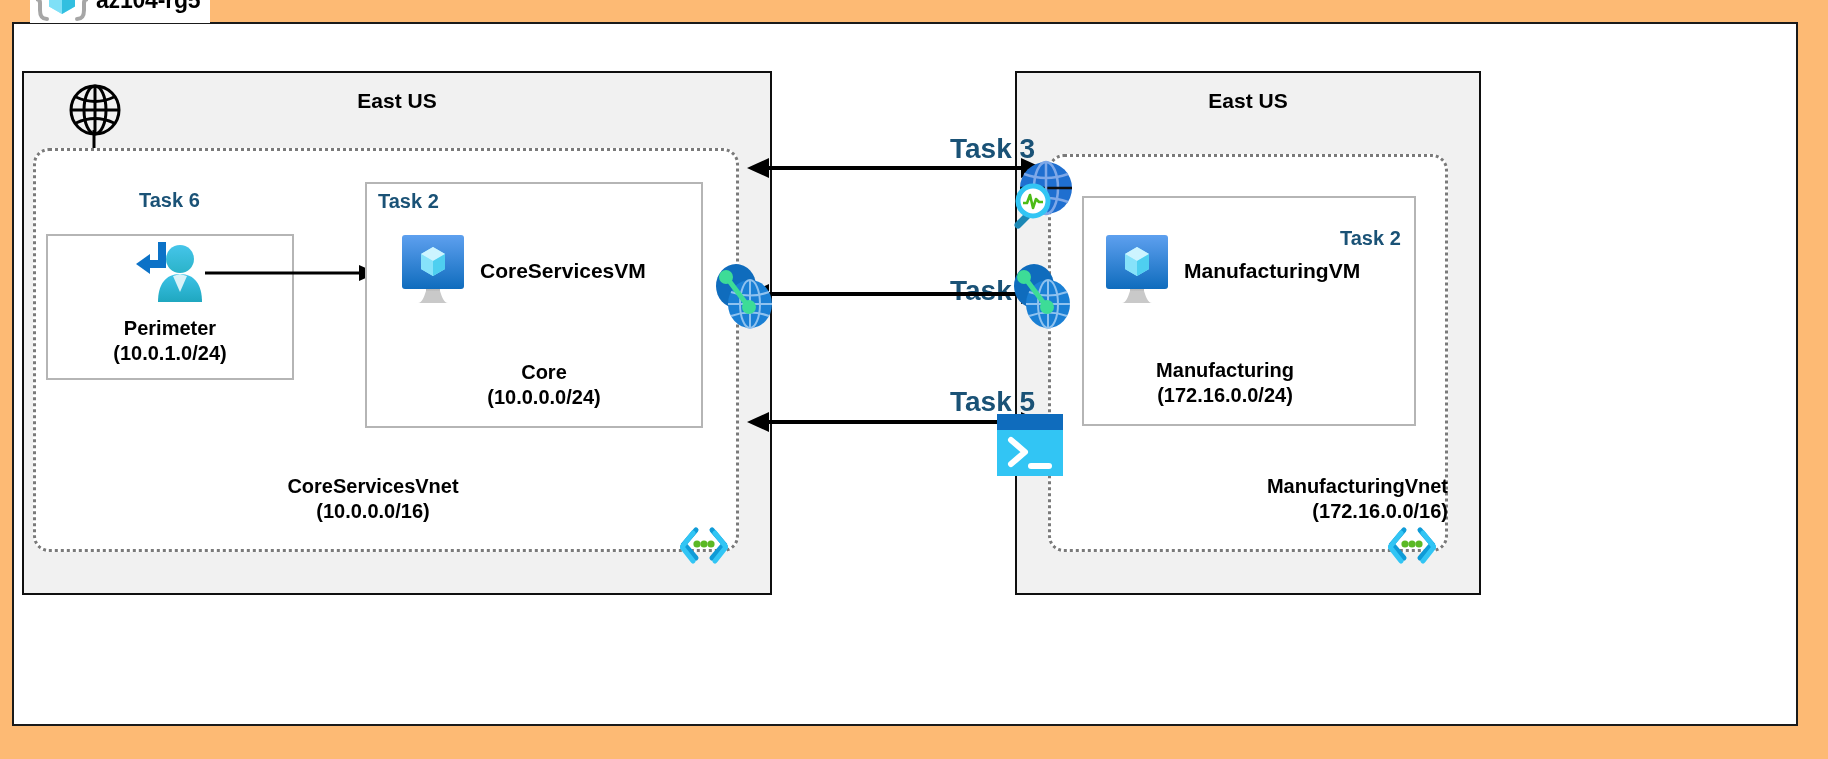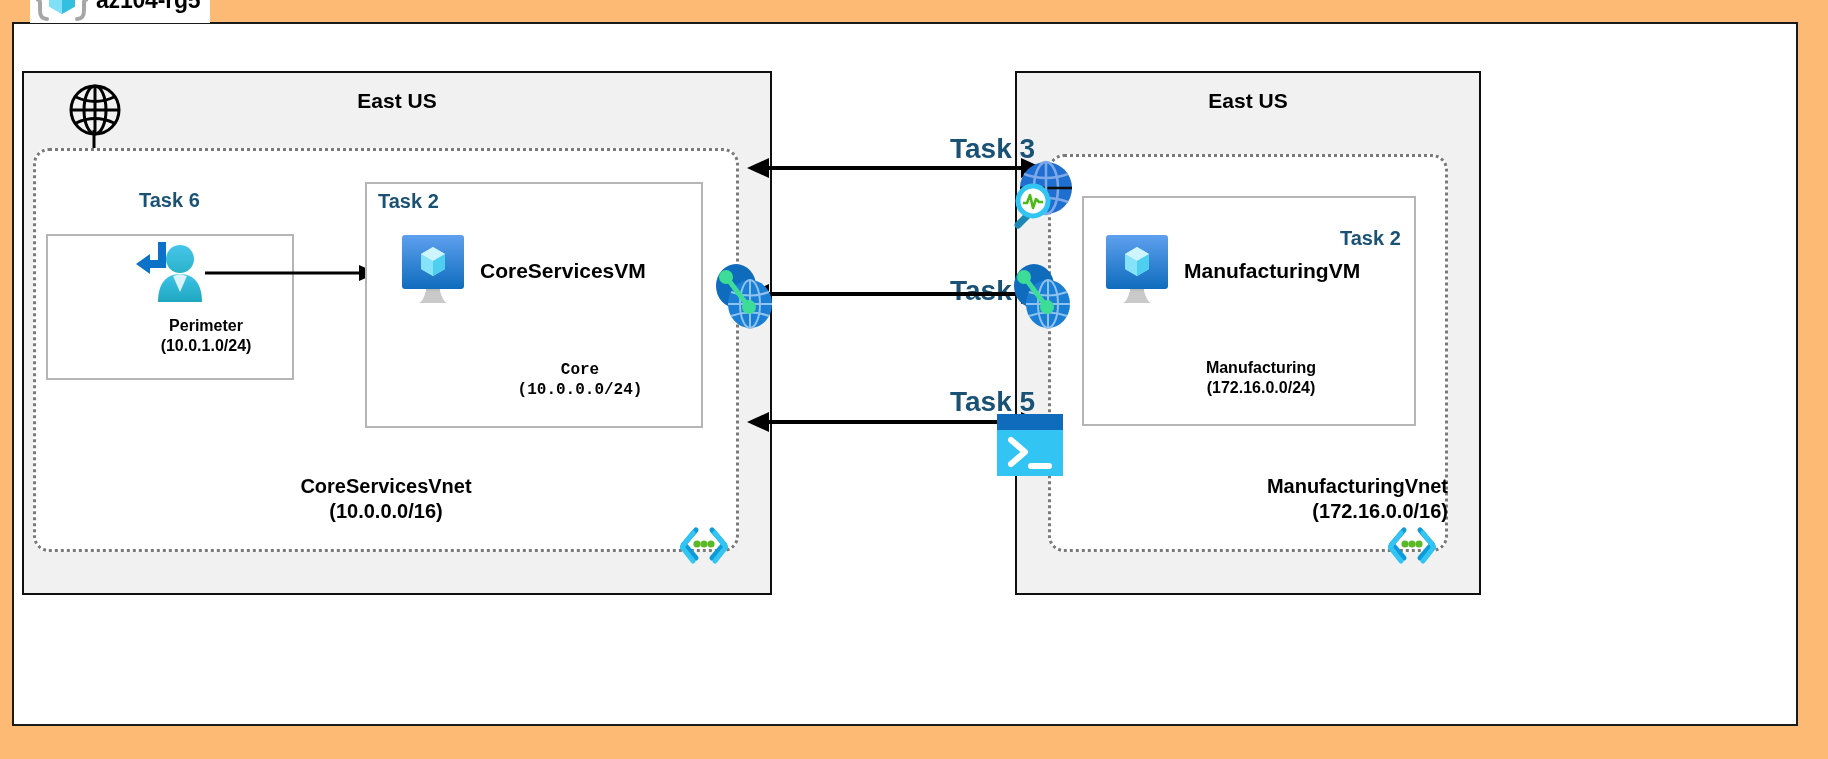--- a/index.html
+++ b/index.html
@@ -50,21 +50,21 @@
     position:absolute;background:#ffffff;border:2px solid #b5b5b5;box-sizing:border-box;
   }
   #subnet-perimeter{left:46px;top:234px;width:248px;height:146px;}
   #subnet-core{left:365px;top:182px;width:338px;height:246px;}
   #subnet-man{left:1082px;top:196px;width:334px;height:230px;}
   .task-label{
     position:absolute;font-size:20px;font-weight:bold;color:#1a5276;white-space:nowrap;
   }
   .subnet-caption{
     position:absolute;left:0;width:100%;text-align:center;
-    font-size:16px;font-weight:bold;color:#000;line-height:1.25;padding-left:36px;
+    font-size:20px;font-weight:bold;color:#000;line-height:1.25;
   }
   
   .conn{position:absolute;}
   
   .mid-task-label{
     position:absolute;font-size:28px;font-weight:bold;color:#1a5276;white-space:nowrap;
     margin-top:17px;
   }
   .icon-abs{position:absolute;}
   .vm-row{position:absolute;display:flex;align-items:center;gap:14px;}
@@ -102,21 +102,21 @@
     <path d="M8 14 Q27 23 46 14" fill="none" stroke="#000" stroke-width="3"></path>
     <path d="M8 40 Q27 31 46 40" fill="none" stroke="#000" stroke-width="3"></path>
   </svg>
 
   <svg class="conn" style="left:78px;top:130px;" width="34" height="185" viewBox="0 0 34 185">
     <line x1="16" y1="0" x2="16" y2="165" stroke="#000" stroke-width="3"></line>
     <polygon points="16,180 8,160 24,160" fill="#000"></polygon>
   </svg>
 
   <div class="vnet" id="vnet-core"></div>
-  <div class="vnet-label" id="core-vnet-label" style="left:33px;top:474px;width:706px;">
+  <div class="vnet-label" id="core-vnet-label" style="left:20px;top:474px;width:706px;">
     <span>CoreServicesVnet</span><br>
     <span>(10.0.0.0/16)</span>
   </div>
   <svg class="vnet-corner-icon" style="left:680px;top:524px;" width="48" height="40" viewBox="0 0 48 40">
     <path d="M16 6 L4 20 L16 34" fill="none" stroke="#0f9bd7" stroke-width="5" stroke-linecap="round"></path>
     <path d="M14 6 L3 20 L14 34" fill="none" stroke="#32c5f4" stroke-width="5" stroke-linecap="round" transform="translate(-1,3)"></path>
     <path d="M32 6 L44 20 L32 34" fill="none" stroke="#0f9bd7" stroke-width="5" stroke-linecap="round"></path>
     <path d="M34 6 L45 20 L34 34" fill="none" stroke="#32c5f4" stroke-width="5" stroke-linecap="round" transform="translate(1,3)"></path>
     <circle cx="17" cy="20" r="3.6" fill="#5bb925"></circle>
     <circle cx="24" cy="20" r="3.6" fill="#5bb925"></circle>
@@ -170,21 +170,21 @@
       <path d="M26 50 h14 v12 h-14 z" fill="url(#vmStand)"></path>
       <path d="M18 70 C22 70 24 64 26 58 h14 c2 6 4 12 8 12 z" fill="#c9c9c9"></path>
       <rect x="2" y="2" width="62" height="54" rx="3" fill="url(#vmG1)"></rect>
       <polygon points="33,14 45,21 45,36 33,43 21,36 21,21" fill="#9cebff"></polygon>
       <polygon points="33,14 45,21 33,28 21,21" fill="#cdf4ff"></polygon>
       <polygon points="33,28 45,21 45,36 33,43" fill="#4ecff0"></polygon>
       <polygon points="33,28 21,21 21,36 33,43" fill="#86e2fa"></polygon>
     </svg>
     <span class="vm-name">CoreServicesVM</span>
   </div>
-  <div class="subnet-caption" style="left:365px;top:360px;width:358px;font-family:Liberation Mono, monospace;">
+  <div class="subnet-caption" style="left:365px;top:360px;width:358px;">
     <span>Core</span><br>
     <span>(10.0.0.0/24)</span>
   </div>
 
   <div class="region" id="region-right">
     <div class="region-title">East US</div>
   </div>
 
   <div class="vnet" id="vnet-man"></div>
   <div class="vnet-label" id="man-vnet-label" style="left:1048px;top:474px;width:400px;text-align:right;">

